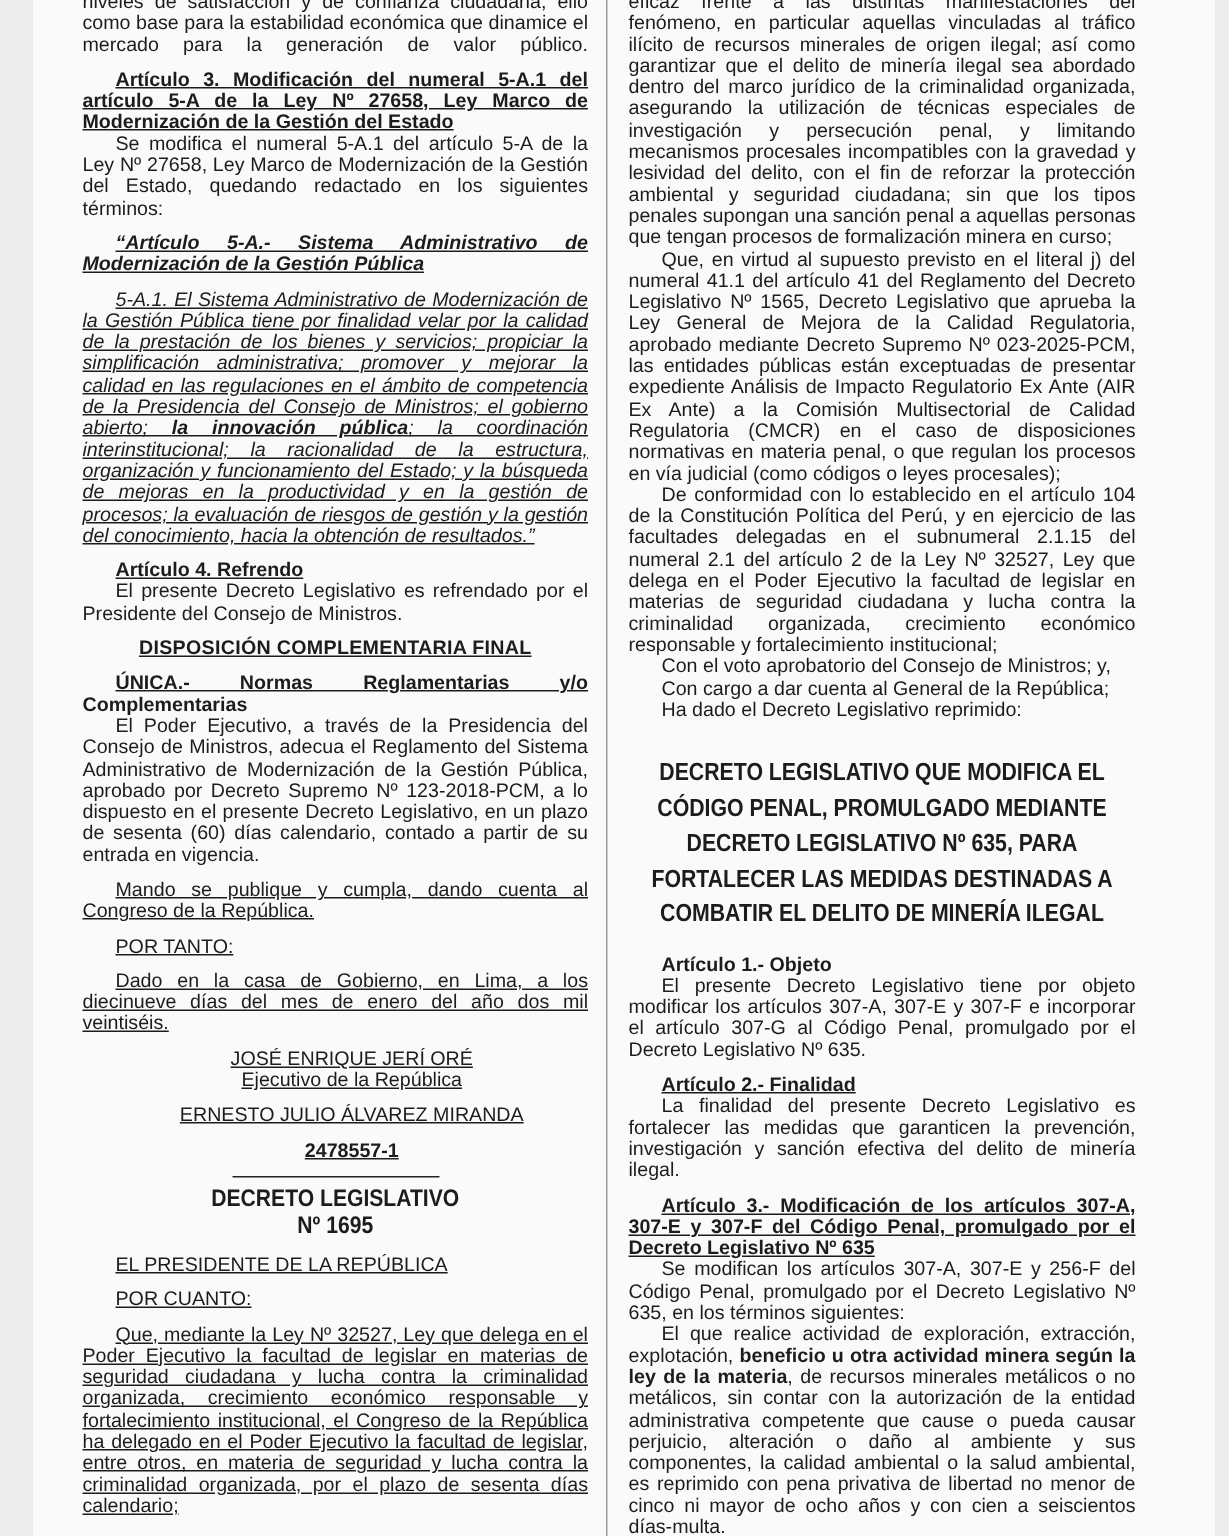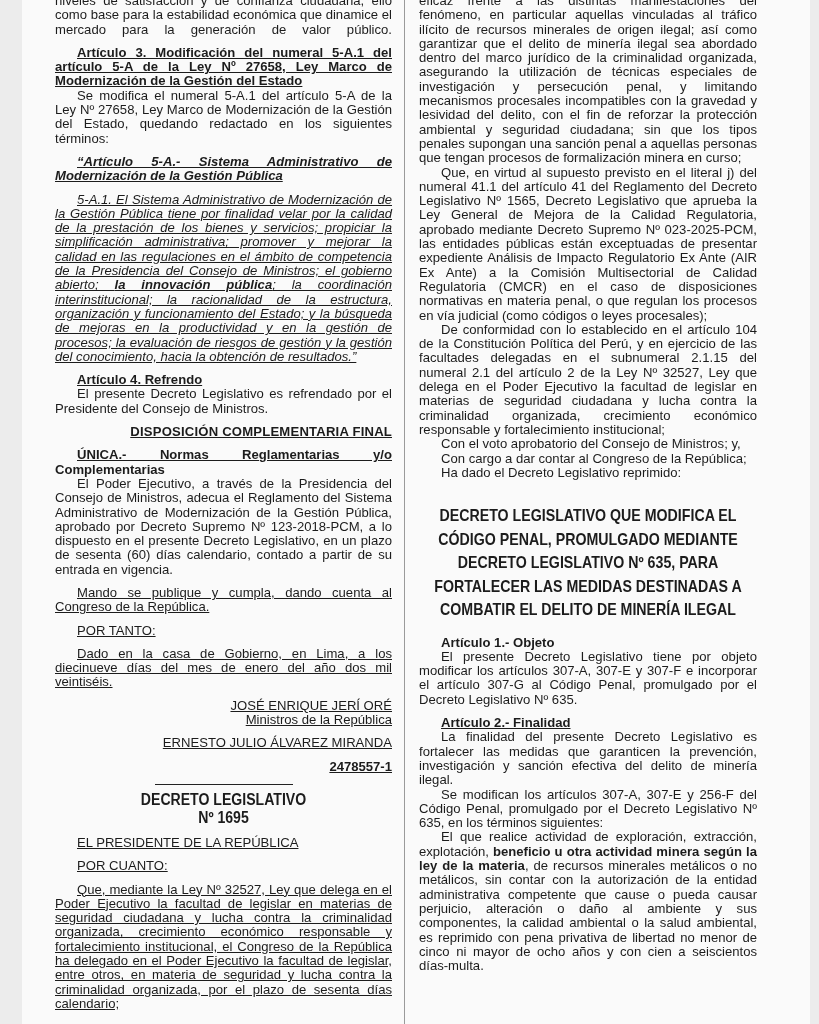--- a/index.html
+++ b/index.html
@@ -22,22 +22,22 @@
   .col.right { left: 397px; width: 338px; }
   .divider {
     position: absolute; left: 382px; top: 0; width: 1px; height: 1024px;
     background: #9a9a9a;
   }
   p { margin: 0; }
   .ind { text-indent: 22px; }
   .gap { margin-top: 9px; text-decoration: underline; }
   .bold { font-weight: bold; }
   .ital { font-style: italic; }
-  .section-title { font-weight: bold; text-align: right; letter-spacing: 0.2px; }
-  .sig { padding-left: 22px; text-align: right; }
+  .section-title { font-weight: bold; text-align: center; letter-spacing: 0.2px; }
+  .sig { padding-left: 22px; text-align: center; }
   .rule {
     width: 138px; height: 0; border-top: 1.5px solid #222;
     margin: 10px auto 6px auto;
   }
   .decree-head {
     font-family: "Liberation Sans", sans-serif; font-weight: bold;
     text-align: center; font-size: 16px; line-height: 18px;
     transform: scaleX(0.88); transform-origin: center;
   }
   .big-title {
@@ -73,21 +73,21 @@
     <p class="gap ind bold spaced-head">ÚNICA.- Normas Reglamentarias y/o</p>
     <p class="bold">Complementarias</p>
     <p class="ind">El Poder Ejecutivo, a través de la Presidencia del Consejo de Ministros, adecua el Reglamento del Sistema Administrativo de Modernización de la Gestión Pública, aprobado por Decreto Supremo Nº 123-2018-PCM, a lo dispuesto en el presente Decreto Legislativo, en un plazo de sesenta (60) días calendario, contado a partir de su entrada en vigencia.</p>
 
     <p class="gap ind">Mando se publique y cumpla, dando cuenta al Congreso de la República.</p>
     <p class="gap ind">POR TANTO:</p>
     <p class="gap ind">Dado en la casa de Gobierno, en Lima, a los diecinueve días del mes de enero del año dos mil veintiséis.</p>
 
     <div class="gap sig">
       <p>JOSÉ ENRIQUE JERÍ ORÉ</p>
-      <p>Ministros de la República</p>
+      <p>Ejecutivo de la República</p>
     </div>
     <div class="gap sig">
       <p>ERNESTO JULIO ÁLVAREZ MIRANDA</p>
     </div>
 
     <p class="gap sig bold">2478557-1</p>
 
     <div class="rule"></div>
 
     <p class="decree-head">DECRETO LEGISLATIVO</p>
@@ -96,35 +96,36 @@
     <p class="gap ind">EL PRESIDENTE DE LA REPÚBLICA</p>
     <p class="gap ind">POR CUANTO:</p>
     <p class="gap ind">Que, mediante la Ley Nº 32527, Ley que delega en el Poder Ejecutivo la facultad de legislar en materias de seguridad ciudadana y lucha contra la criminalidad organizada, crecimiento económico responsable y fortalecimiento institucional, el Congreso de la República ha delegado en el Poder Ejecutivo la facultad de legislar, entre otros, en materia de seguridad y lucha contra la criminalidad organizada, por el plazo de sesenta días calendario;</p>
   </div>
 
   <div class="col right">
     <p>eficaz frente a las distintas manifestaciones del fenómeno, en particular aquellas vinculadas al tráfico ilícito de recursos minerales de origen ilegal; así como garantizar que el delito de minería ilegal sea abordado dentro del marco jurídico de la criminalidad organizada, asegurando la utilización de técnicas especiales de investigación y persecución penal, y limitando mecanismos procesales incompatibles con la gravedad y lesividad del delito, con el fin de reforzar la protección ambiental y seguridad ciudadana; sin que los tipos penales supongan una sanción penal a aquellas personas que tengan procesos de formalización minera en curso;</p>
     <p class="ind">Que, en virtud al supuesto previsto en el literal j) del numeral 41.1 del artículo 41 del Reglamento del Decreto Legislativo Nº 1565, Decreto Legislativo que aprueba la Ley General de Mejora de la Calidad Regulatoria, aprobado mediante Decreto Supremo Nº 023-2025-PCM, las entidades públicas están exceptuadas de presentar expediente Análisis de Impacto Regulatorio Ex Ante (AIR Ex Ante) a la Comisión Multisectorial de Calidad Regulatoria (CMCR) en el caso de disposiciones normativas en materia penal, o que regulan los procesos en vía judicial (como códigos o leyes procesales);</p>
     <p class="ind">De conformidad con lo establecido en el artículo 104 de la Constitución Política del Perú, y en ejercicio de las facultades delegadas en el subnumeral 2.1.15 del numeral 2.1 del artículo 2 de la Ley Nº 32527, Ley que delega en el Poder Ejecutivo la facultad de legislar en materias de seguridad ciudadana y lucha contra la criminalidad organizada, crecimiento económico responsable y fortalecimiento institucional;</p>
     <p class="ind">Con el voto aprobatorio del Consejo de Ministros; y,</p>
-    <p class="ind">Con cargo a dar contar al Congreso de la República;</p>
+    <p class="ind">Con cargo a dar cuenta al General de la República;</p>
     <p class="ind">Ha dado el Decreto Legislativo reprimido:</p>
 
     <div class="big-title">
       <div>DECRETO LEGISLATIVO QUE MODIFICA EL</div>
       <div>CÓDIGO PENAL, PROMULGADO MEDIANTE</div>
       <div>DECRETO LEGISLATIVO Nº 635, PARA</div>
       <div>FORTALECER LAS MEDIDAS DESTINADAS A</div>
       <div>COMBATIR EL DELITO DE MINERÍA ILEGAL</div>
     </div>
 
     <p class="ind bold">Artículo 1.- Objeto</p>
     <p class="ind">El presente Decreto Legislativo tiene por objeto modificar los artículos 307-A, 307-E y 307-F e incorporar el artículo 307-G al Código Penal, promulgado por el Decreto Legislativo Nº 635.</p>
 
     <p class="gap ind bold">Artículo 2.- Finalidad</p>
     <p class="ind">La finalidad del presente Decreto Legislativo es fortalecer las medidas que garanticen la prevención, investigación y sanción efectiva del delito de minería ilegal.</p>
 
+    <p class="gap ind bold">Artículo 3.- Modificación de los artículos 307-A, 307-E y 307-F del Código Penal, promulgado por el Decreto Legislativo Nº 635</p>
     <p class="ind">Se modifican los artículos 307-A, 307-E y 256-F del Código Penal, promulgado por el Decreto Legislativo Nº 635, en los términos siguientes:</p>
 
     <p class="ind"><span>El que realice actividad de exploración, extracción, explotación, </span><span class="bold">beneficio u otra actividad minera según la ley de la materia</span><span>, de recursos minerales metálicos o no metálicos, sin contar con la autorización de la entidad administrativa competente que cause o pueda causar perjuicio, alteración o daño al ambiente y sus componentes, la calidad ambiental o la salud ambiental, es reprimido con pena privativa de libertad no menor de cinco ni mayor de ocho años y con cien a seiscientos días-multa.</span></p>
 
   </div>
 </div>
 
 </body></html>

